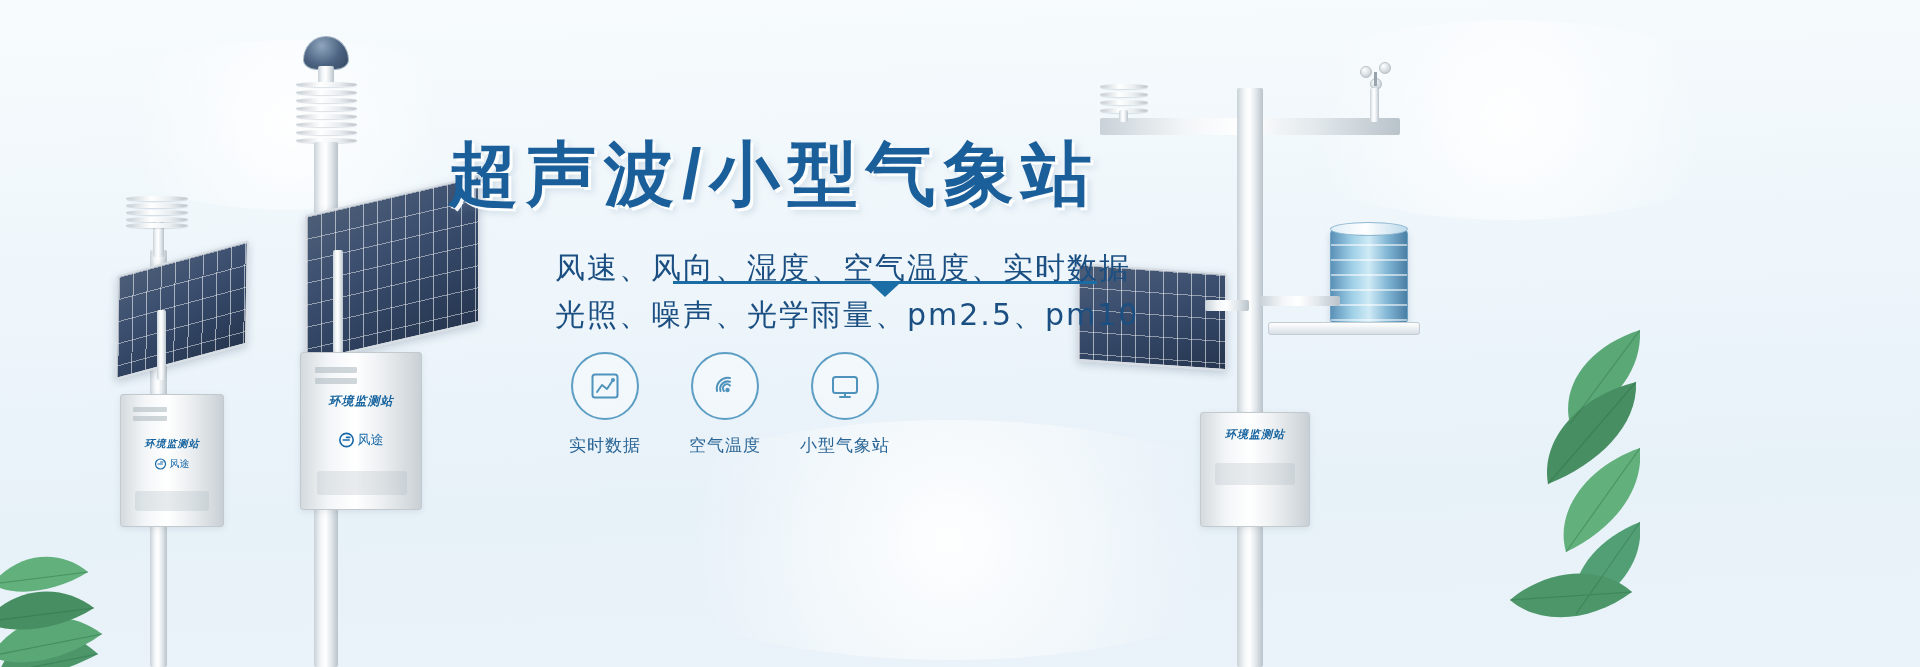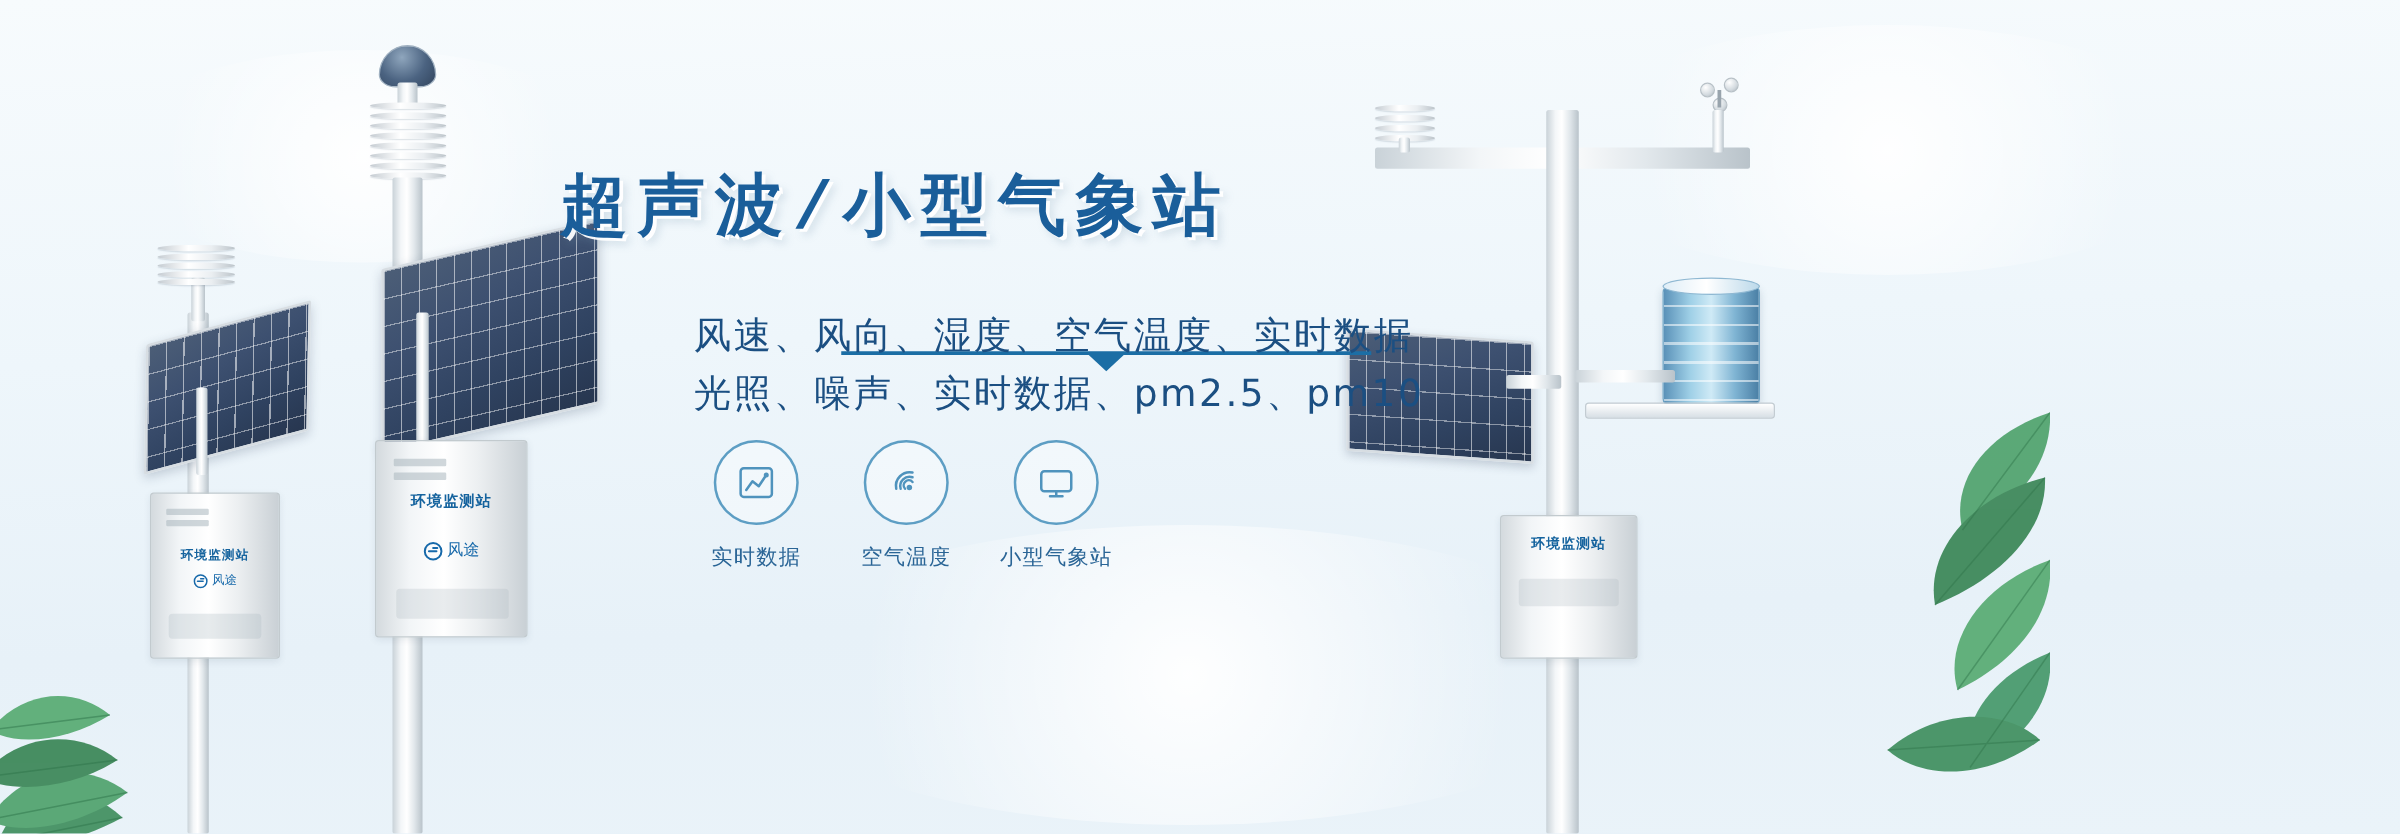--- a/index.html
+++ b/index.html
@@ -28,25 +28,25 @@
   
   .pole{ position:absolute; background:linear-gradient(90deg,#c9d2d8 0%,#f3f6f8 28%,#ffffff 48%,#e2e8ec 72%,#b9c3ca 100%); border-radius:2px; }
   .cabinet{
     position:absolute;
     background:linear-gradient(90deg,#d4dade 0%,#f2f5f7 22%,#ffffff 45%,#eceff1 68%,#c9d0d5 100%);
     border:1px solid #c2cace; border-radius:3px;
     box-shadow:0 2px 6px rgba(60,80,100,.10);
   }
   .cabinet .cab-label{
     position:absolute; left:50%; transform:translateX(-50%);
-    color:#15639e; font-weight:700; letter-spacing:1px; white-space:nowrap;
+    color:#15639e; font-weight:700; letter-spacing:1px; white-space:nowrap;font-style:italic;
   }
   .cabinet .cab-logo{
     position:absolute; left:50%; transform:translateX(-50%);
-    color:#1769aa; white-space:nowrap; display:flex; align-items:flex-end; gap:3px;
+    color:#1769aa; white-space:nowrap; display:flex; align-items:center; gap:3px;
   }
   .cabinet .vent{ position:absolute; background:#aab6bd; border-radius:1px; opacity:.55; }
 
   .solar{
     position:absolute;
     background:
       repeating-linear-gradient(to right, rgba(255,255,255,.55) 0 1px, rgba(255,255,255,0) 1px 14px),
       repeating-linear-gradient(to bottom, rgba(255,255,255,.45) 0 1px, rgba(255,255,255,0) 1px 22px),
       linear-gradient(160deg,#4c5e77 0%,#3d5070 35%,#2f4260 70%,#27364f 100%);
     border:2px solid #d7dde2; border-radius:2px;
@@ -66,23 +66,23 @@
     border:1px solid #b8c1c7; }
 
   
   .leaf{ position:absolute; }
 
   
   .content{ position:absolute; left:0; top:0; width:1920px; height:667px; }
 
   .headline{
     position:absolute; left:448px; top:128px;
-    font-size:54px; font-weight:700; letter-spacing:8px;
+    font-size:70px; font-weight:700; letter-spacing:8px;
     color:#1a5e9a; white-space:nowrap;
-    font-family:Liberation Mono, monospace;
+    font-family:Liberation Sans, sans-serif;
     text-shadow: 3px 3px 0 rgba(255,255,255,.95), 5px 5px 7px rgba(120,150,175,.28);
   }
 
   .divider{
     position:absolute; left:673px; top:281px; width:424px; height:3px;
     background:#1b6ea5;
   }
   .divider .tri{
     position:absolute; left:50%; top:3px; transform:translateX(-50%);
     width:0;height:0;border-left:14px solid transparent;border-right:14px solid transparent;
@@ -258,21 +258,21 @@
 
   <div class="content">
 
     <div class="headline">超声波/小型气象站</div>
 
     <div class="divider">
       <div class="tri"></div>
     </div>
 
     <div class="subline l1">风速、风向、湿度、空气温度、实时数据</div>
-    <div class="subline l2">光照、噪声、实时数据、pm2.5、pm10</div>
+    <div class="subline l2">光照、噪声、光学雨量、pm2.5、pm10</div>
 
     <div class="features">
 
       <div class="feature">
         <div class="ic">
           <svg width="36" height="36" viewBox="0 0 36 36">
             <rect x="5.5" y="6.5" width="25" height="23" rx="2.5" fill="none" stroke="#4f93bd" stroke-width="2"></rect>
             <polyline points="10,24 15,17 20,21 26,12" fill="none" stroke="#4f93bd" stroke-width="2" stroke-linecap="round" stroke-linejoin="round"></polyline>
             <circle cx="26" cy="12" r="2" fill="#4f93bd"></circle>
           </svg>

